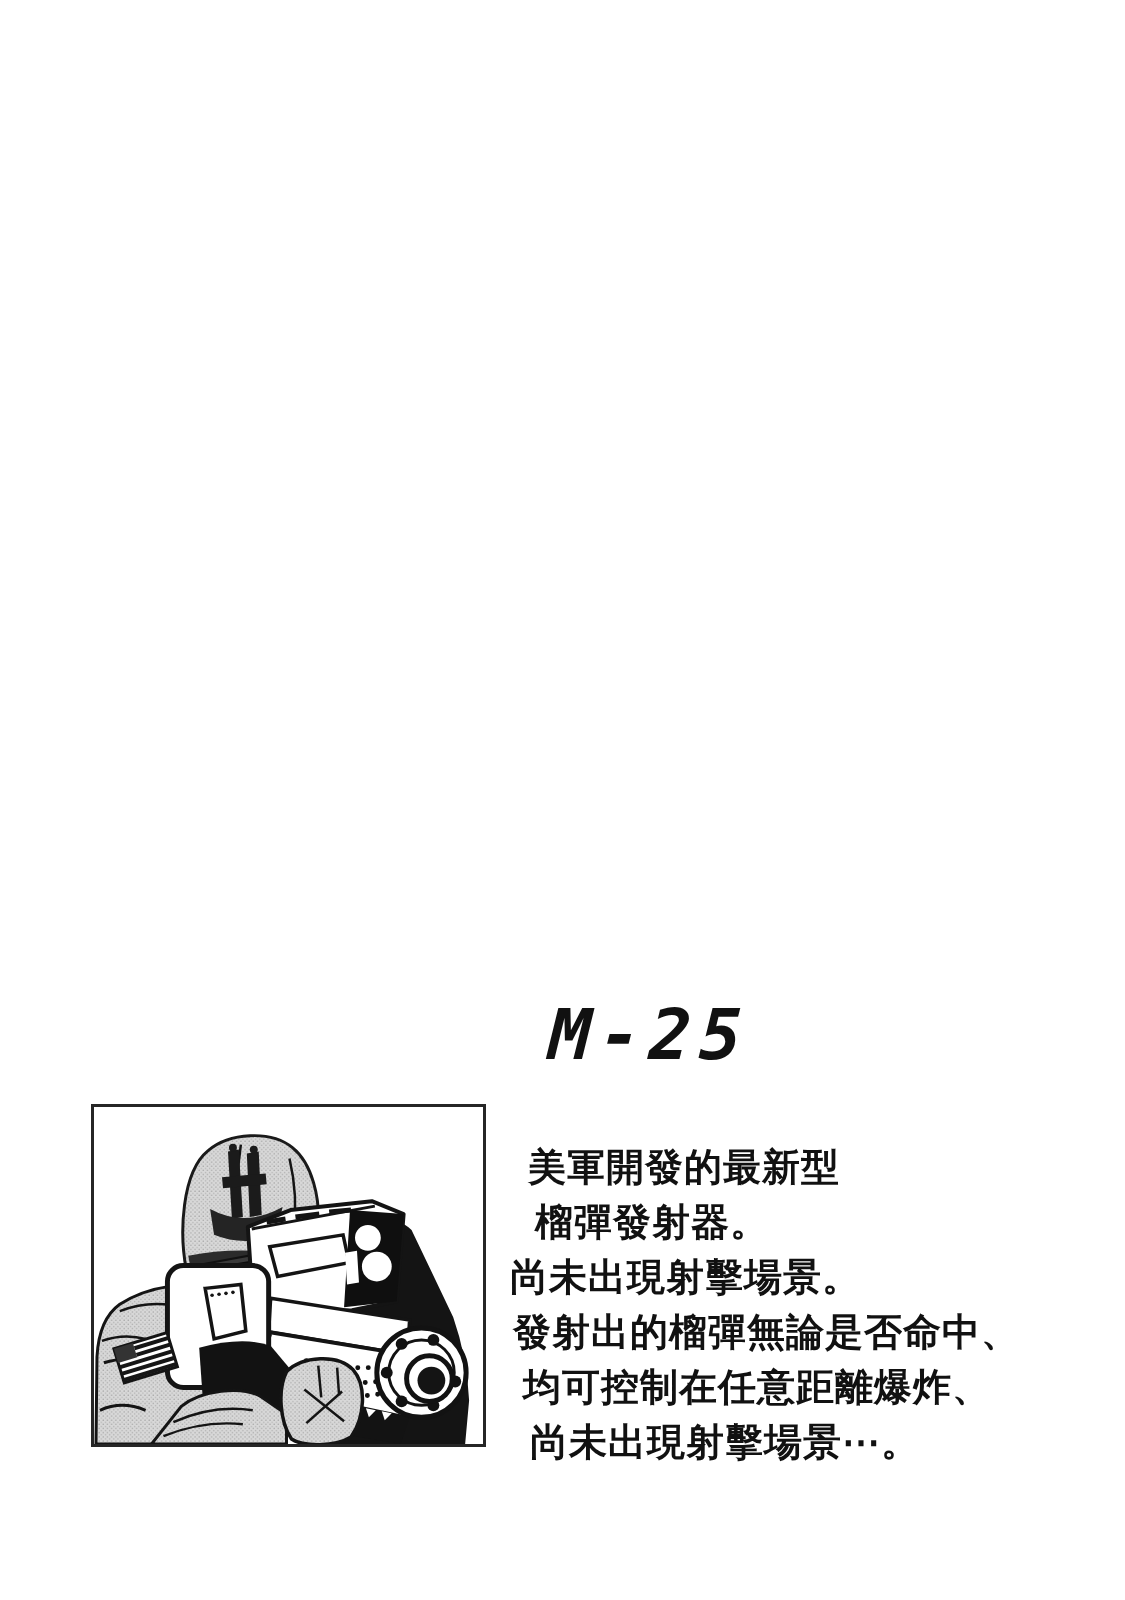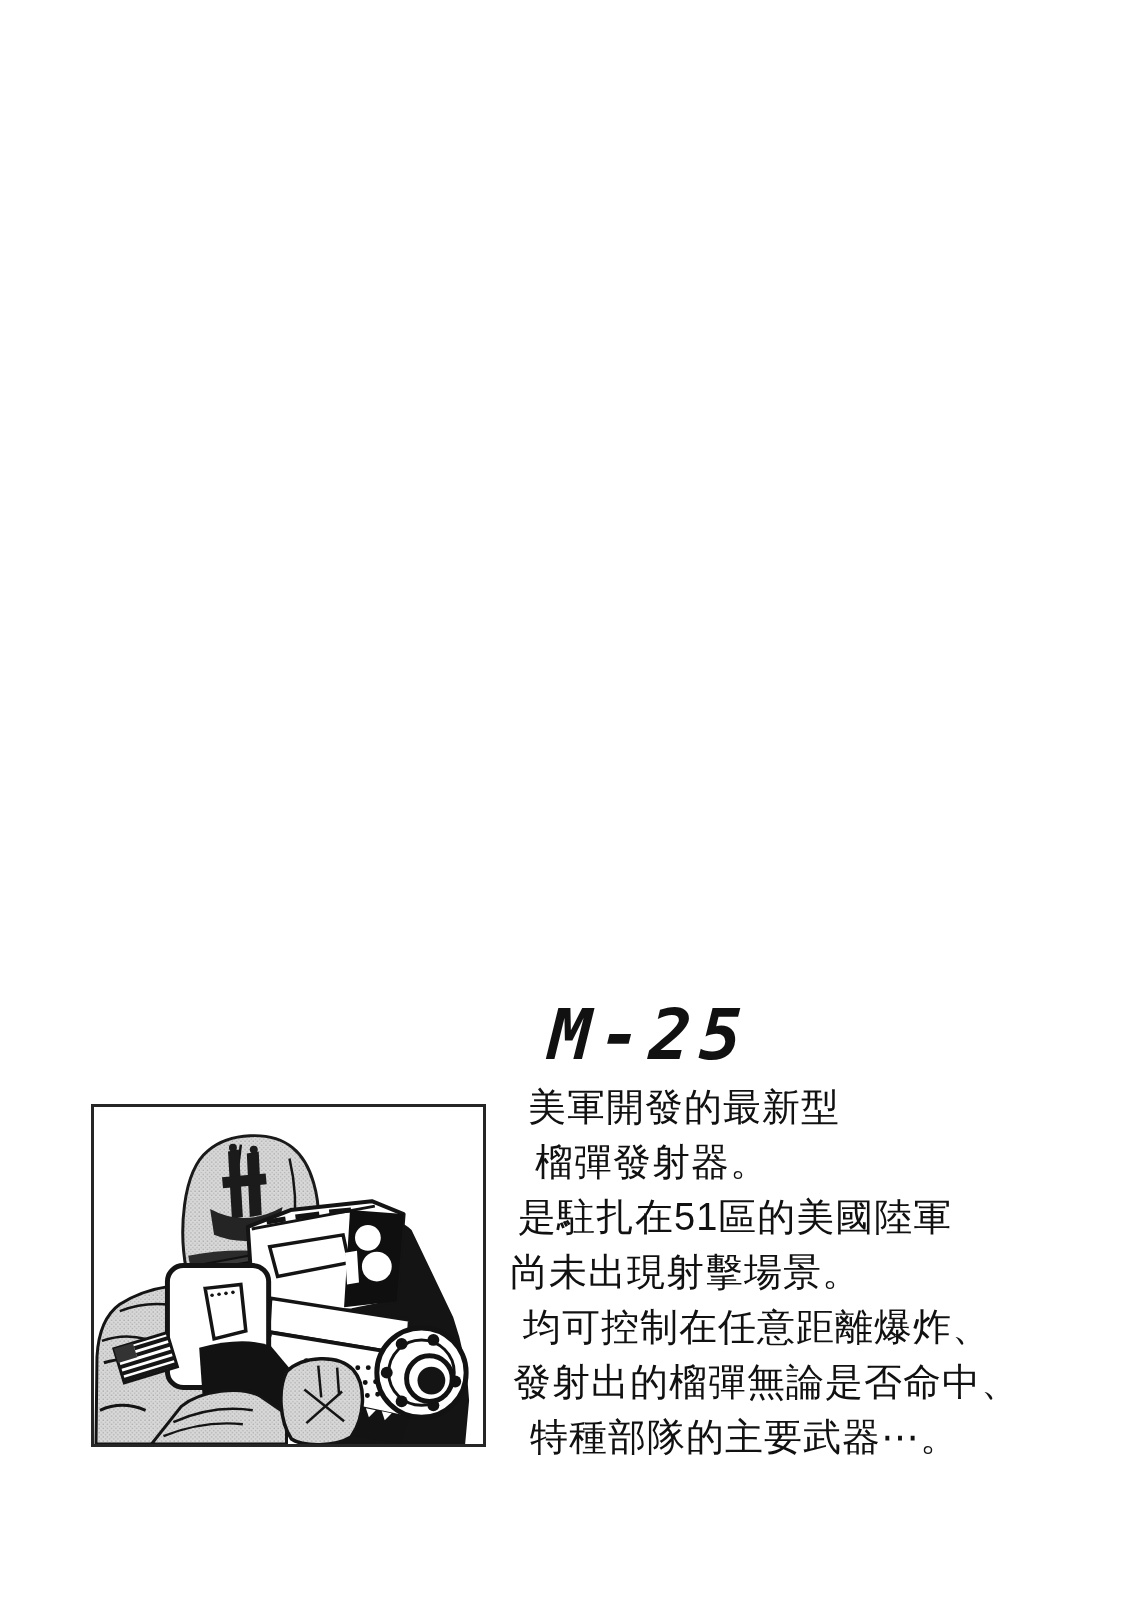--- a/index.html
+++ b/index.html
@@ -14,22 +14,22 @@
     font-style:italic; font-weight:900; font-size:70px; line-height:70px;
     letter-spacing:8px; color:#111; transform:skewX(-3deg); white-space:nowrap;
   }
   .illustration-frame {
     position:absolute; left:91px; top:1104px;
     width:395px; height:343px; box-sizing:border-box;
     border:3px solid #262626; background:#fff;
   }
   .illustration-frame svg { display:block; width:100%; height:100%; }
   .description {
-    position:absolute; left:505px; top:1080px;
-    font-weight:400; font-size:38px; line-height:55px; letter-spacing:1px;
+    position:absolute; left:505px; top:1140px;
+    font-weight:700; font-size:38px; line-height:55px; letter-spacing:1px;
     color:#111; white-space:nowrap;
   }
   .description .line { height:55px; }
   .ink { stroke:#141414; fill:none; }
 </style>
 </head>
 <body>
 
 <div class="page">
 
@@ -138,20 +138,19 @@
         <rect x="0" y="17.5" width="56" height="4" fill="#161616"></rect>
         <rect x="0" y="24.5" width="56" height="4" fill="#161616"></rect>
         <rect x="0" y="31" width="56" height="4" fill="#161616"></rect>
       </g>
     </svg>
   </div>
 
   <div class="description">
     <div class="line" style="padding-left:23px">美軍開發的最新型</div>
     <div class="line" style="padding-left:30px">榴彈發射器。</div>
-    <div class="line" style="padding-left:13px">是駐扎在51區的美國陸軍</div>
     <div class="line" style="padding-left:5px">尚未出現射擊場景。</div>
+    <div class="line" style="padding-left:8px">發射出的榴彈無論是否命中、</div>
     <div class="line" style="padding-left:18px">均可控制在任意距離爆炸、</div>
-    <div class="line" style="padding-left:8px">發射出的榴彈無論是否命中、</div>
-    <div class="line" style="padding-left:25px">特種部隊的主要武器⋯。</div>
+    <div class="line" style="padding-left:25px">尚未出現射擊場景⋯。</div>
   </div>
 
 </div>
 
 </body></html>

